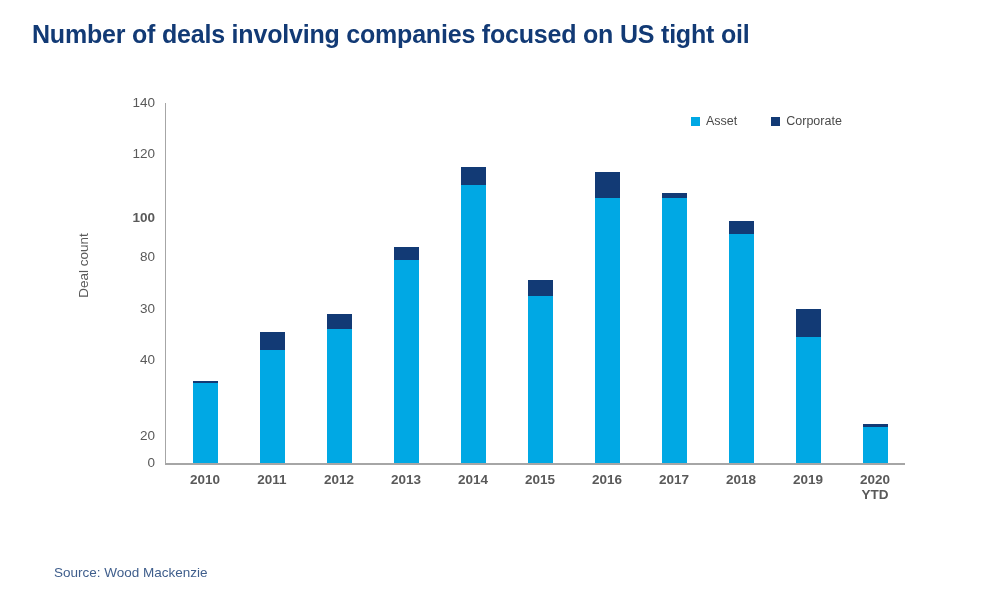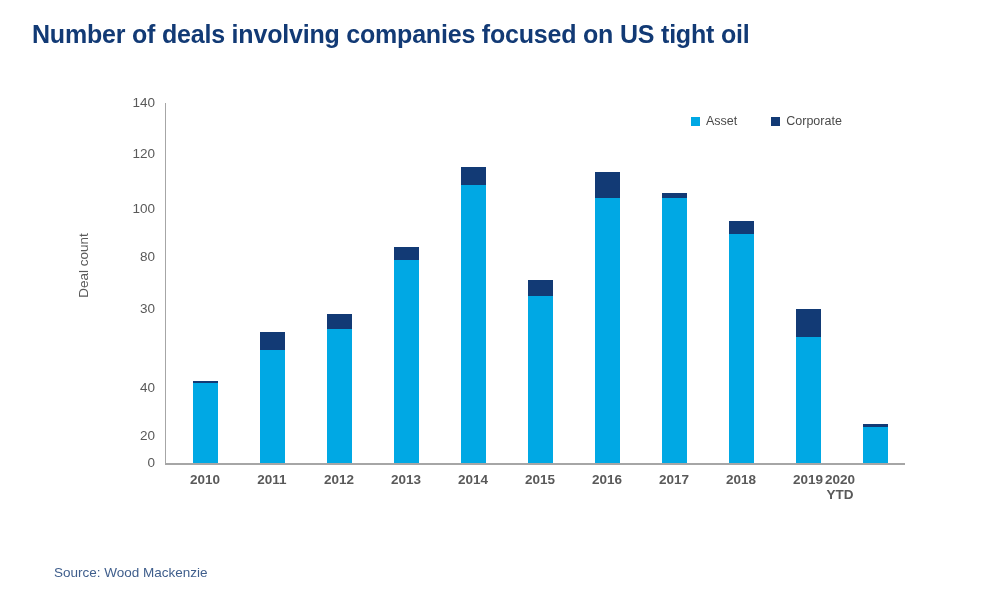--- a/index.html
+++ b/index.html
@@ -140,24 +140,24 @@
   </div>
 
   <div id="y-axis-line"></div>
   <div id="x-axis-line"></div>
 
   <div id="y-axis-title">Deal count</div>
 
   <div id="y-ticks">
       <div class="y-tick-label" style="left: 111px; top: 96px;">140</div>
       <div class="y-tick-label" style="left: 111px; top: 147.429px;">120</div>
-      <div class="y-tick-label" style="left: 111px; top: 202px;">100</div>
+      <div class="y-tick-label" style="left: 111px; top: 211px; font-weight: bold;">100</div>
       <div class="y-tick-label" style="left: 111px; top: 250.286px;">80</div>
       <div class="y-tick-label" style="left: 111px; top: 301.714px;">30</div>
-      <div class="y-tick-label" style="left: 111px; top: 353.143px; margin-top: 28px;">40</div>
+      <div class="y-tick-label" style="left: 111px; top: 353.143px;">40</div>
       <div class="y-tick-label" style="left: 111px; top: 429px;">20</div>
       <div class="y-tick-label" style="left: 111px; top: 456px;">0</div>
     </div>
   <div id="x-ticks">
       <div class="x-tick-label" style="left: 172px;">
         <span>2010</span>
       </div>
       <div class="x-tick-label" style="left: 239px;">
         <span>2011</span>
       </div>
@@ -178,21 +178,21 @@
       </div>
       <div class="x-tick-label" style="left: 641px;">
         <span>2017</span>
       </div>
       <div class="x-tick-label" style="left: 708px;">
         <span>2018</span>
       </div>
       <div class="x-tick-label" style="left: 775px;">
         <span>2019</span>
       </div>
-      <div class="x-tick-label" style="left: 807px;">
+      <div class="x-tick-label" style="left: 842px;">
         <span>2020</span>
         <span>YTD</span>
       </div>
     </div>
 
   <div id="bars">
       <div class="bar-group" style="left: 192.5px;">
         <div class="bar-seg seg-corporate" style="background: rgb(18, 58, 117); height: 2.57143px;"></div>
         <div class="bar-seg seg-asset" style="background: rgb(0, 168, 228); height: 79.7143px;"></div>
       </div>

